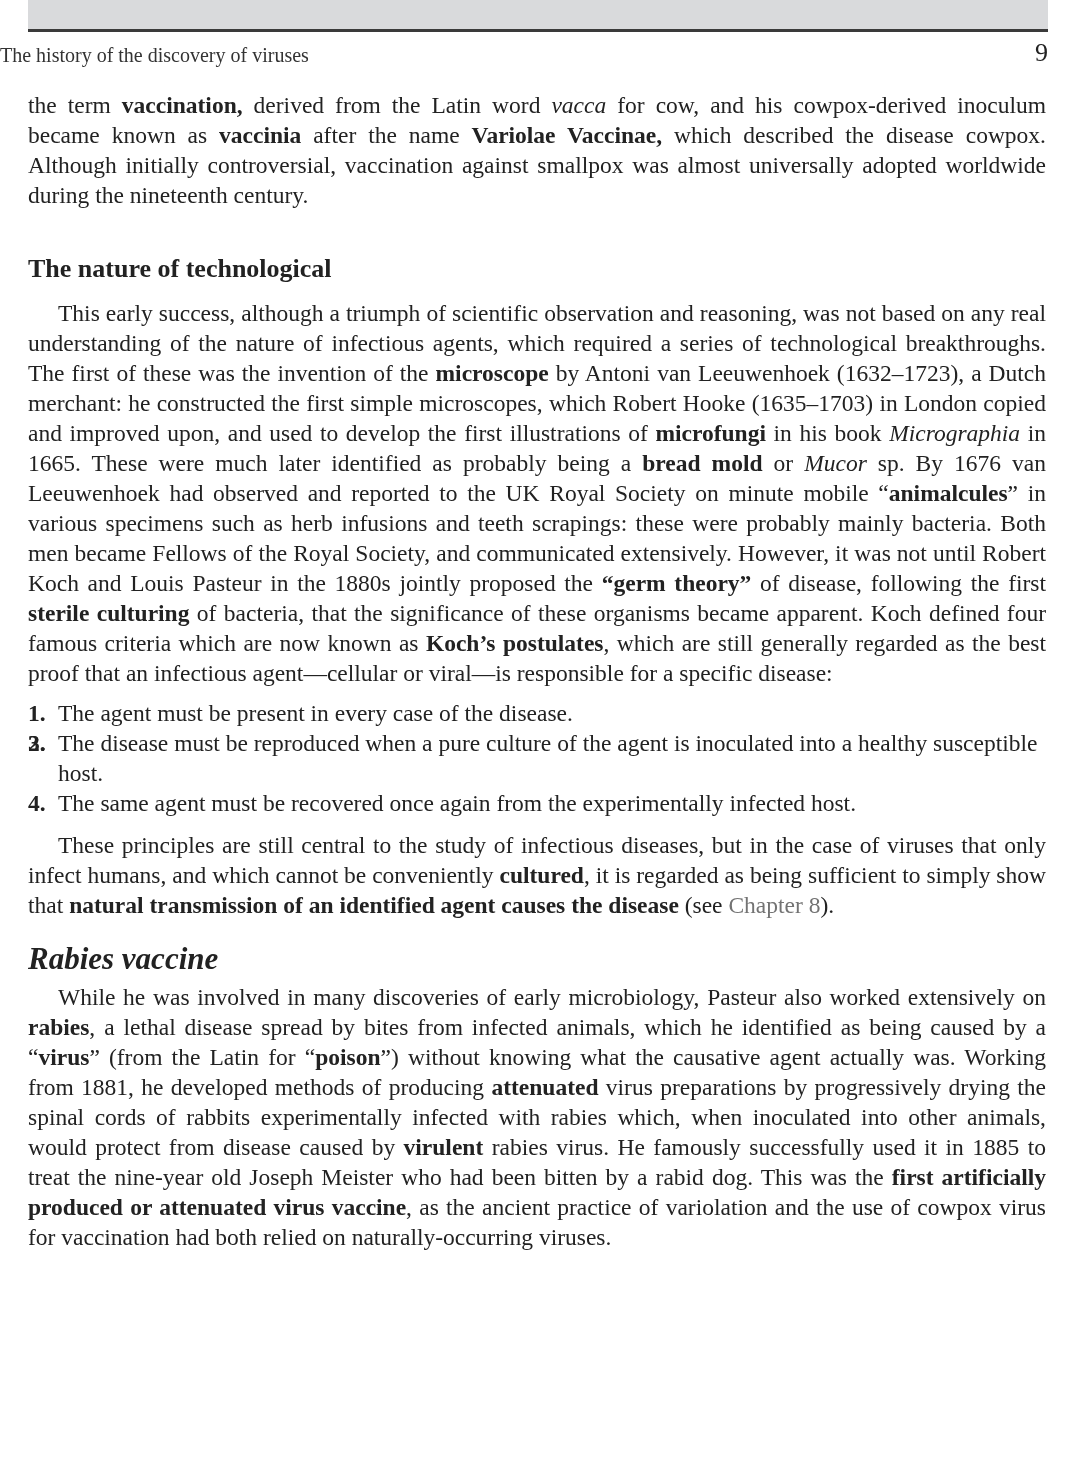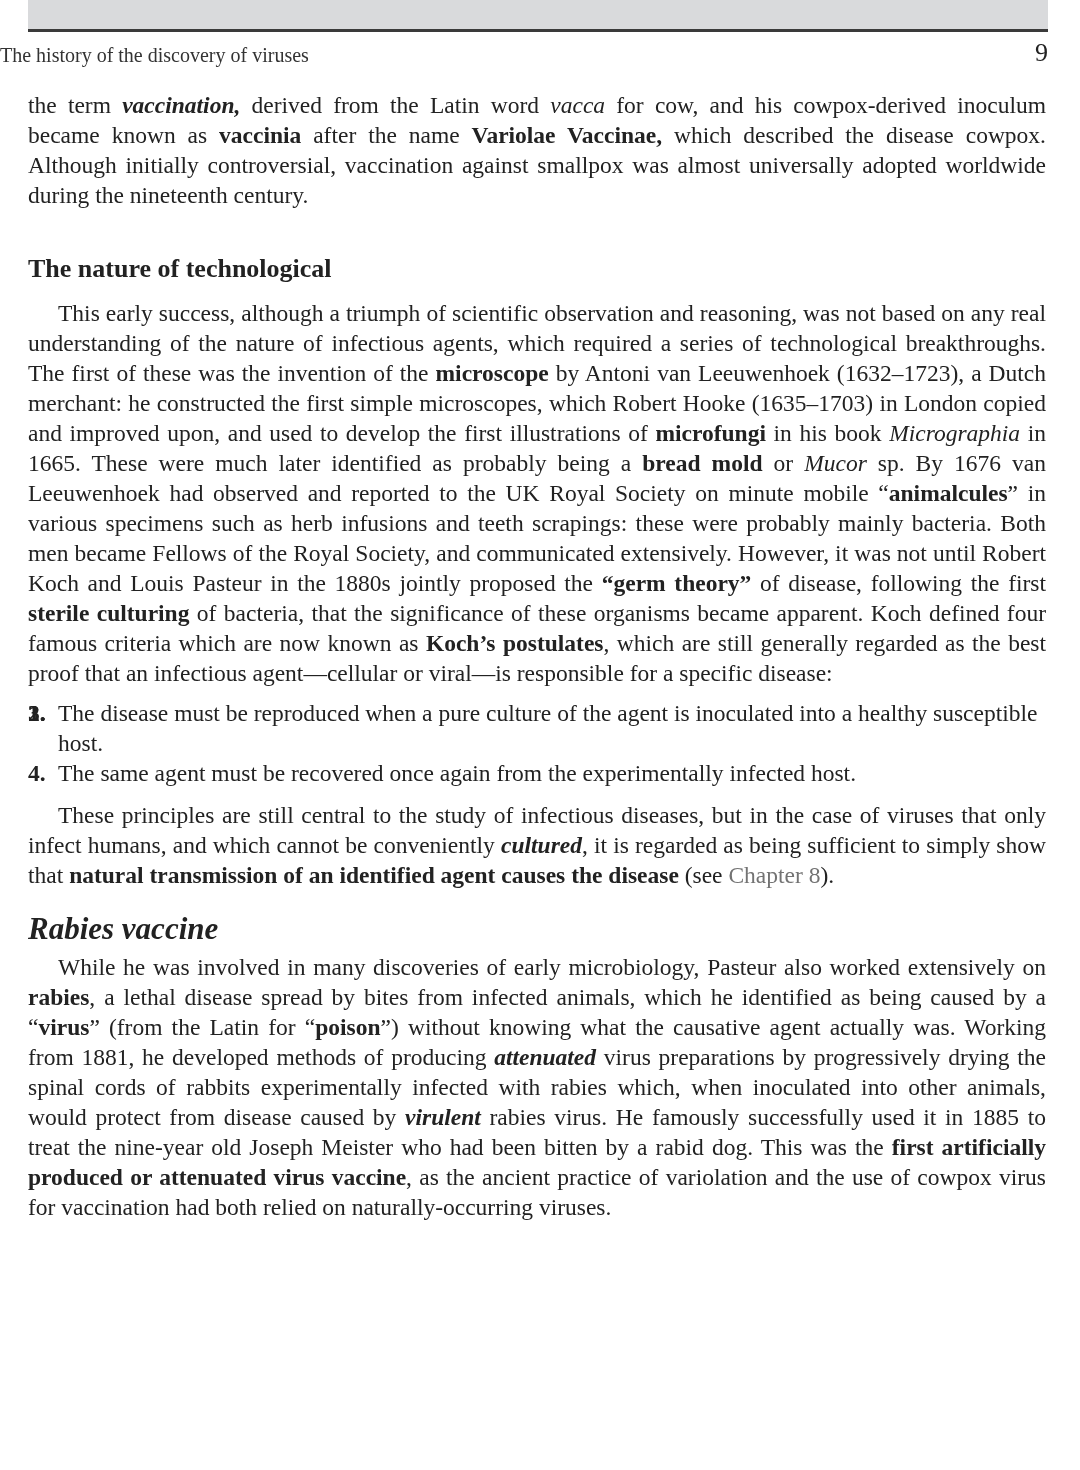--- a/index.html
+++ b/index.html
@@ -58,21 +58,21 @@
     p {
       margin: 0;
       font-size: 23.5px;
       line-height: 30px;
       text-align: justify;
       font-family: "Liberation Serif", serif;
     }
     p.indent { text-indent: 30px; }
     b { font-weight: bold; }
     i { font-style: italic; }
-    .bi { font-weight: bold; font-style: italic; }
+    .bi { font-weight: bold; }
     h2 {
       margin: 42px 0 12px 0;
       font-family: "Liberation Serif", serif;
       font-weight: bold;
       font-size: 26px;
       line-height: 34px;
       color: #222;
     }
     h3 {
       margin: 24px 0 8px 0;
@@ -115,21 +115,21 @@
 
 <div class="content">
 
   <p><span>the term </span><span class="bi">vaccination,</span><span> derived from the Latin word </span><i>vacca</i><span> for cow, and his cowpox-derived inoculum became known as </span><b>vaccinia</b><span> after the name </span><b>Variolae Vaccinae,</b><span> which described the disease cowpox. Although initially controversial, vaccination against smallpox was almost universally adopted worldwide during the nineteenth century.</span></p>
 
   <h2>The nature of technological</h2>
 
   <p class="indent"><span>This early success, although a triumph of scientific observation and reasoning, was not based on any real understanding of the nature of infectious agents, which required a series of technological breakthroughs. The first of these was the invention of the </span><b>microscope</b><span> by Antoni van Leeuwenhoek (1632–1723), a Dutch merchant: he constructed the first simple microscopes, which Robert Hooke (1635–1703) in London copied and improved upon, and used to develop the first illustrations of </span><b>microfungi</b><span> in his book </span><i>Micrographia</i><span> in 1665. These were much later identified as probably being a </span><b>bread mold</b><span> or </span><i>Mucor</i><span> sp. By 1676 van Leeuwenhoek had observed and reported to the UK Royal Society on minute mobile “</span><b>animalcules</b><span>” in various specimens such as herb infusions and teeth scrapings: these were probably mainly bacteria. Both men became Fellows of the Royal Society, and communicated extensively. However, it was not until Robert Koch and Louis Pasteur in the 1880s jointly proposed the </span><b>“germ theory”</b><span> of disease, following the first </span><b>sterile culturing</b><span> of bacteria, that the significance of these organisms became apparent. Koch defined four famous criteria which are now known as </span><b>Koch’s postulates</b><span>, which are still generally regarded as the best proof that an infectious agent—cellular or viral—is responsible for a specific disease:</span></p>
 
   <ol>
-    <li><span class="num">1.</span></li>
+    <li><span class="num">1.</span><span>The agent must be present in every case of the disease.</span></li>
     <li><span class="num">2.</span></li>
     <li><span class="num">3.</span><span>The disease must be reproduced when a pure culture of the agent is inoculated into a healthy susceptible host.</span></li>
     <li><span class="num">4.</span><span>The same agent must be recovered once again from the experimentally infected host.</span></li>
   </ol>
 
   <p class="indent"><span>These principles are still central to the study of infectious diseases, but in the case of viruses that only infect humans, and which cannot be conveniently </span><span class="bi">cultured</span><span>, it is regarded as being sufficient to simply show that </span><b>natural transmission of an identified agent causes the disease</b><span> (see </span><a class="xref" href="#">Chapter 8</a><span>).</span></p>
 
   <h3>Rabies vaccine</h3>
 
   <p class="indent"><span>While he was involved in many discoveries of early microbiology, Pasteur also worked extensively on </span><b>rabies</b><span>, a lethal disease spread by bites from infected animals, which he identified as being caused by a “</span><b>virus</b><span>” (from the Latin for “</span><b>poison</b><span>”) without knowing what the causative agent actually was. Working from 1881, he developed methods of producing </span><span class="bi">attenuated</span><span> virus preparations by progressively drying the spinal cords of rabbits experimentally infected with rabies which, when inoculated into other animals, would protect from disease caused by </span><span class="bi">virulent</span><span> rabies virus. He famously successfully used it in 1885 to treat the nine-year old Joseph Meister who had been bitten by a rabid dog. This was the </span><b>first artificially produced or attenuated virus vaccine</b><span>, as the ancient practice of variolation and the use of cowpox virus for vaccination had both relied on naturally-occurring viruses.</span></p>

